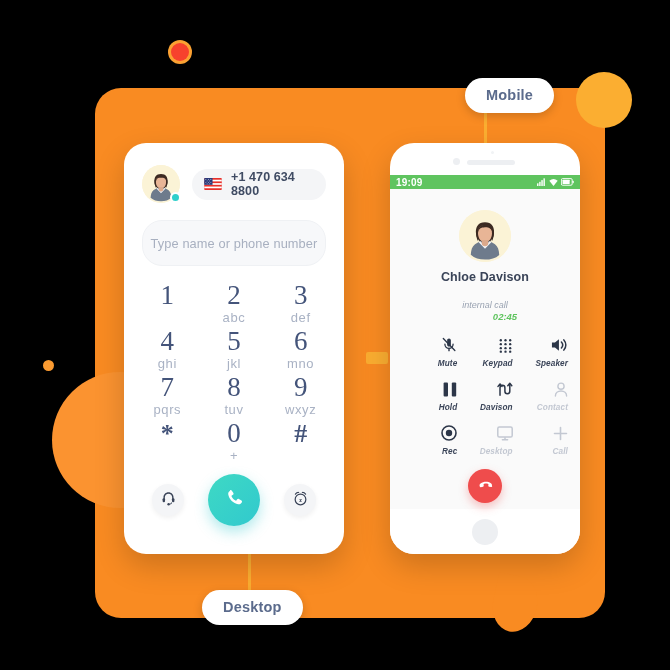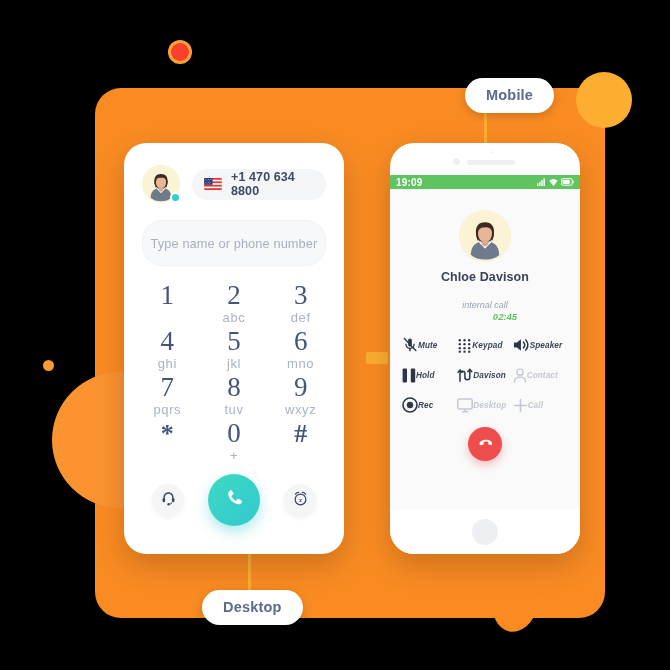--- a/index.html
+++ b/index.html
@@ -358,21 +358,22 @@
   }
   .grid {
     margin-top: 14px;
     display: grid;
     grid-template-columns: repeat(3, 1fr);
     row-gap: 12px;
     padding: 0 12px;
   }
   .cell {
     display: flex;
-    align-items: flex-start;
+    flex-direction: column;
+    align-items: flex-end;
     cursor: pointer;
   }
   .cell .ic {
     height: 18px;
     display: flex;
     align-items: center;
     justify-content: center;
   }
   .cell .lb {
     margin-top: 5px;

